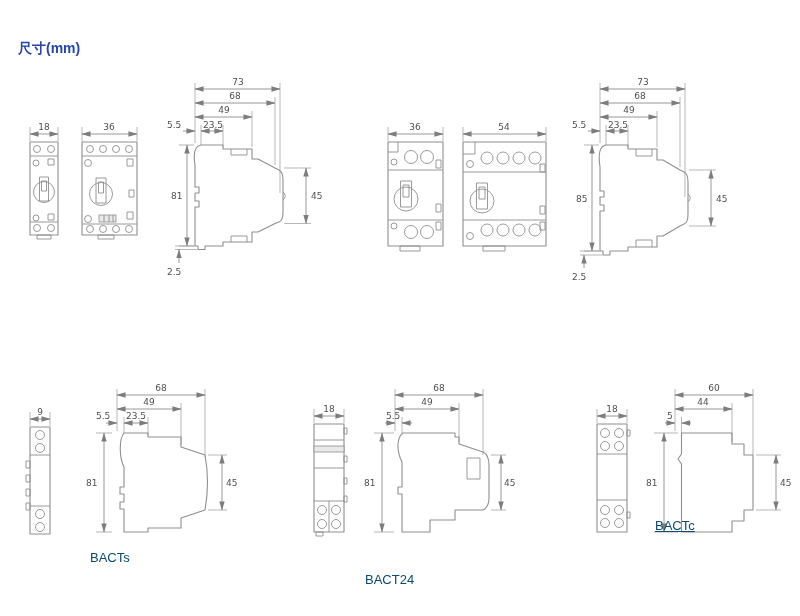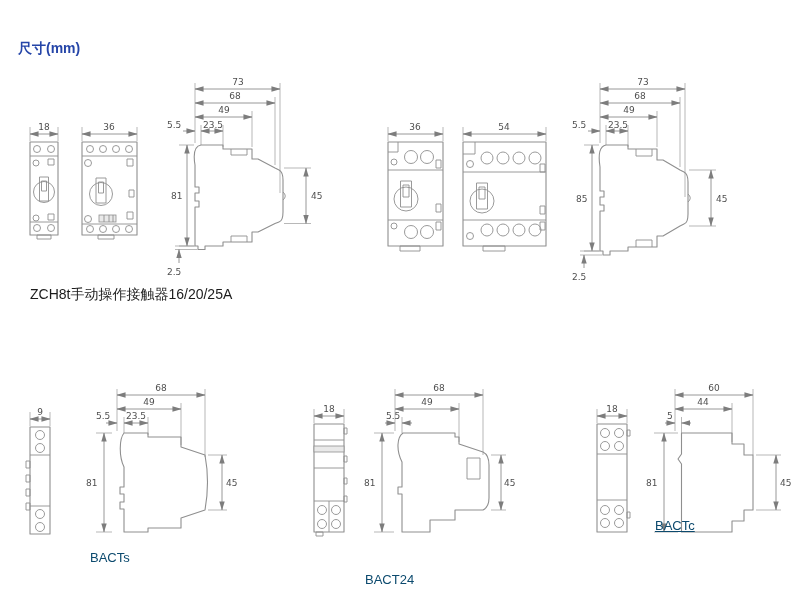--- a/index.html
+++ b/index.html
@@ -126,21 +126,20 @@
       <text class="dimtext" x="2" y="200">2.5</text>
     </g>
     <g>
       <path class="ol" d="M36,70 L58,70 L58,74 L87,74 L87,84 L93,84 L110,93 L114,95 Q118,97 118,105 L118,137 Q118,146 114,147 L110,148.5 L93,157 L87,157 L87,167 L58,167 L58,171 L40,171 L40,174.5 L33,174.5 L33,171 L30,171 L30,132 L34,132 L34,126 L30,126 L30,118 L34,118 L34,112 L30,112 L30,90 C28,78 30,71 36,70 Z"></path>
       <path class="ol2" d="M118,117 q4.5,4 0,8"></path>
       <path class="ol2" d="M66,74 L66,80 L82,80 L82,74"></path>
       <path class="ol2" d="M66,167 L66,161 L82,161 L82,167"></path>
     </g>
   </svg>
 
-  <div class="abs group-label" style="left:30px;top:286px;">ZCH8t手动操作接触器16/20/25A</div>
 
   <svg class="abs" style="left:380px;top:118px;" width="72" height="140">
     <g>
       <line class="ext" x1="8" y1="9" x2="8" y2="23"></line>
         <line class="ext" x1="63" y1="9" x2="63" y2="23"></line>
       <line class="dim" x1="8" y1="16" x2="63" y2="16" marker-start="url(#arw)" marker-end="url(#arw)"></line>
       <text class="dimtext mid" x="35" y="12">36</text>
     </g>
     <g>
       <rect class="ol" x="8" y="24" width="55" height="104"></rect>

